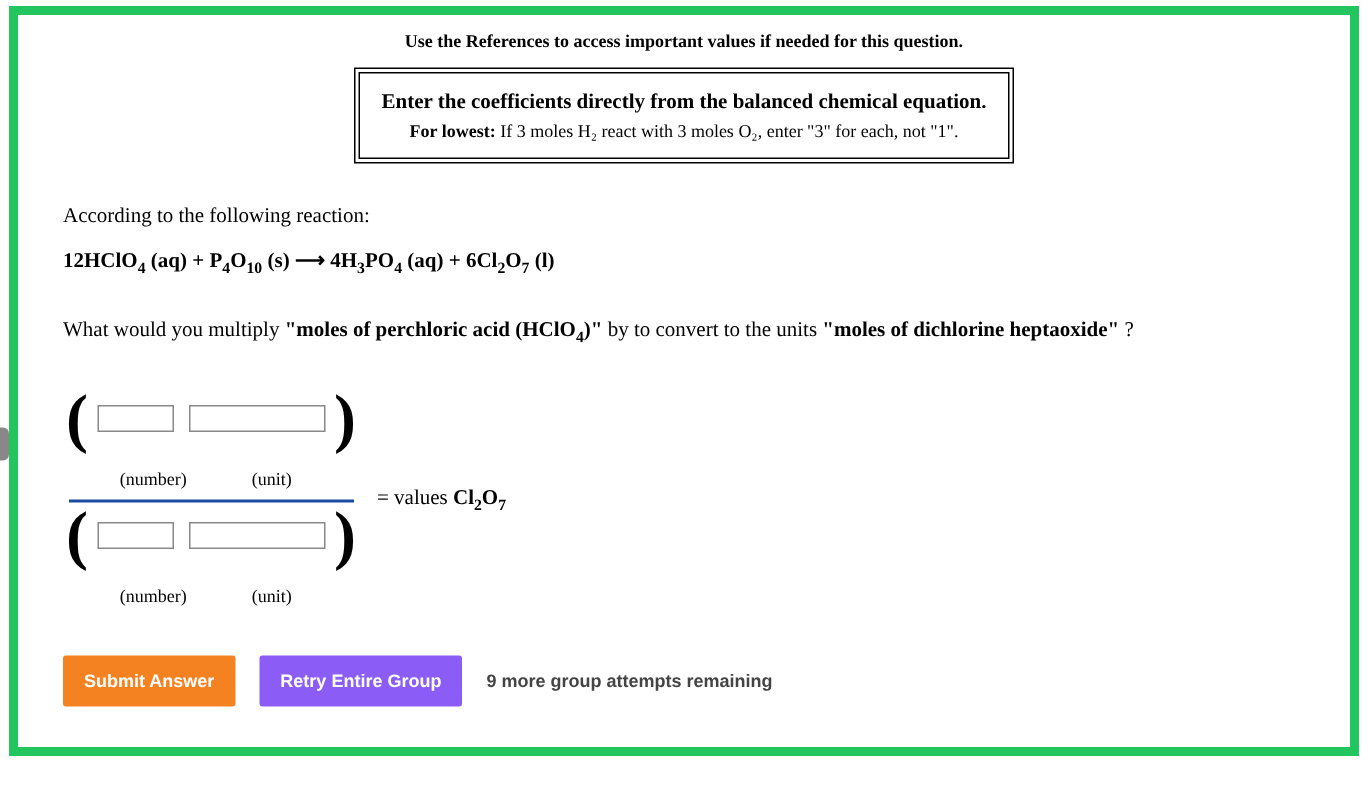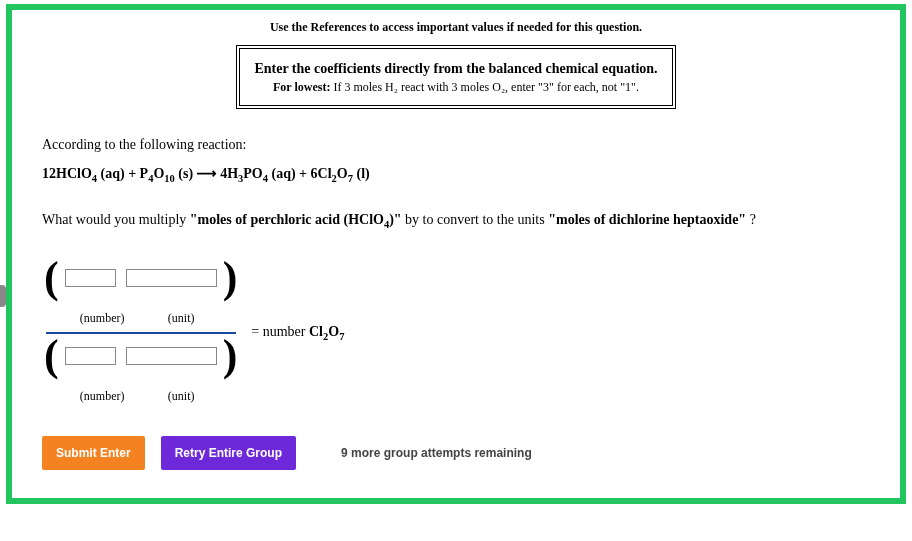--- a/index.html
+++ b/index.html
@@ -112,27 +112,26 @@
     border: none;
     color: #fff;
     font-family: Arial, sans-serif;
     font-weight: bold;
     font-size: 12px;
     padding: 10px 14px;
     cursor: pointer;
     border-radius: 2px;
   }
   .btn-submit { background: #f58220; }
-  .btn-retry { background: #6d28d9; }
+  .btn-retry { background: #8b5cf6; }
   .attempts {
     font-family: Arial, sans-serif;
     font-weight: bold;
     font-size: 12px;
     color: #444;
-    margin-left: 29px;
   }
   .nav-stub {
     position: absolute;
     left: 0;
     top: 285px;
     width: 6px;
     height: 22px;
     background: #888;
     border-radius: 0 4px 4px 0;
   }
@@ -190,23 +189,23 @@
         </div>
         <span class="paren">)</span>
       </div>
       <div class="labels-pair" style="padding-left:22px;">
         <span class="lab1">(number)</span>
         <span class="lab2">(unit)</span>
       </div>
     </div>
 
     <div class="rhs">
-      <span>= number </span><b>Cl<sub>2</sub>O<sub>7</sub></b>
+      <span>= values </span><b>Cl<sub>2</sub>O<sub>7</sub></b>
     </div>
   </div>
 
   <div class="btn-row">
-    <button class="btn btn-submit">Submit Enter</button>
+    <button class="btn btn-submit">Submit Answer</button>
     <button class="btn btn-retry">Retry Entire Group</button>
     <span class="attempts">9 more group attempts remaining</span>
   </div>
 
 </div>
 
 </body></html>

